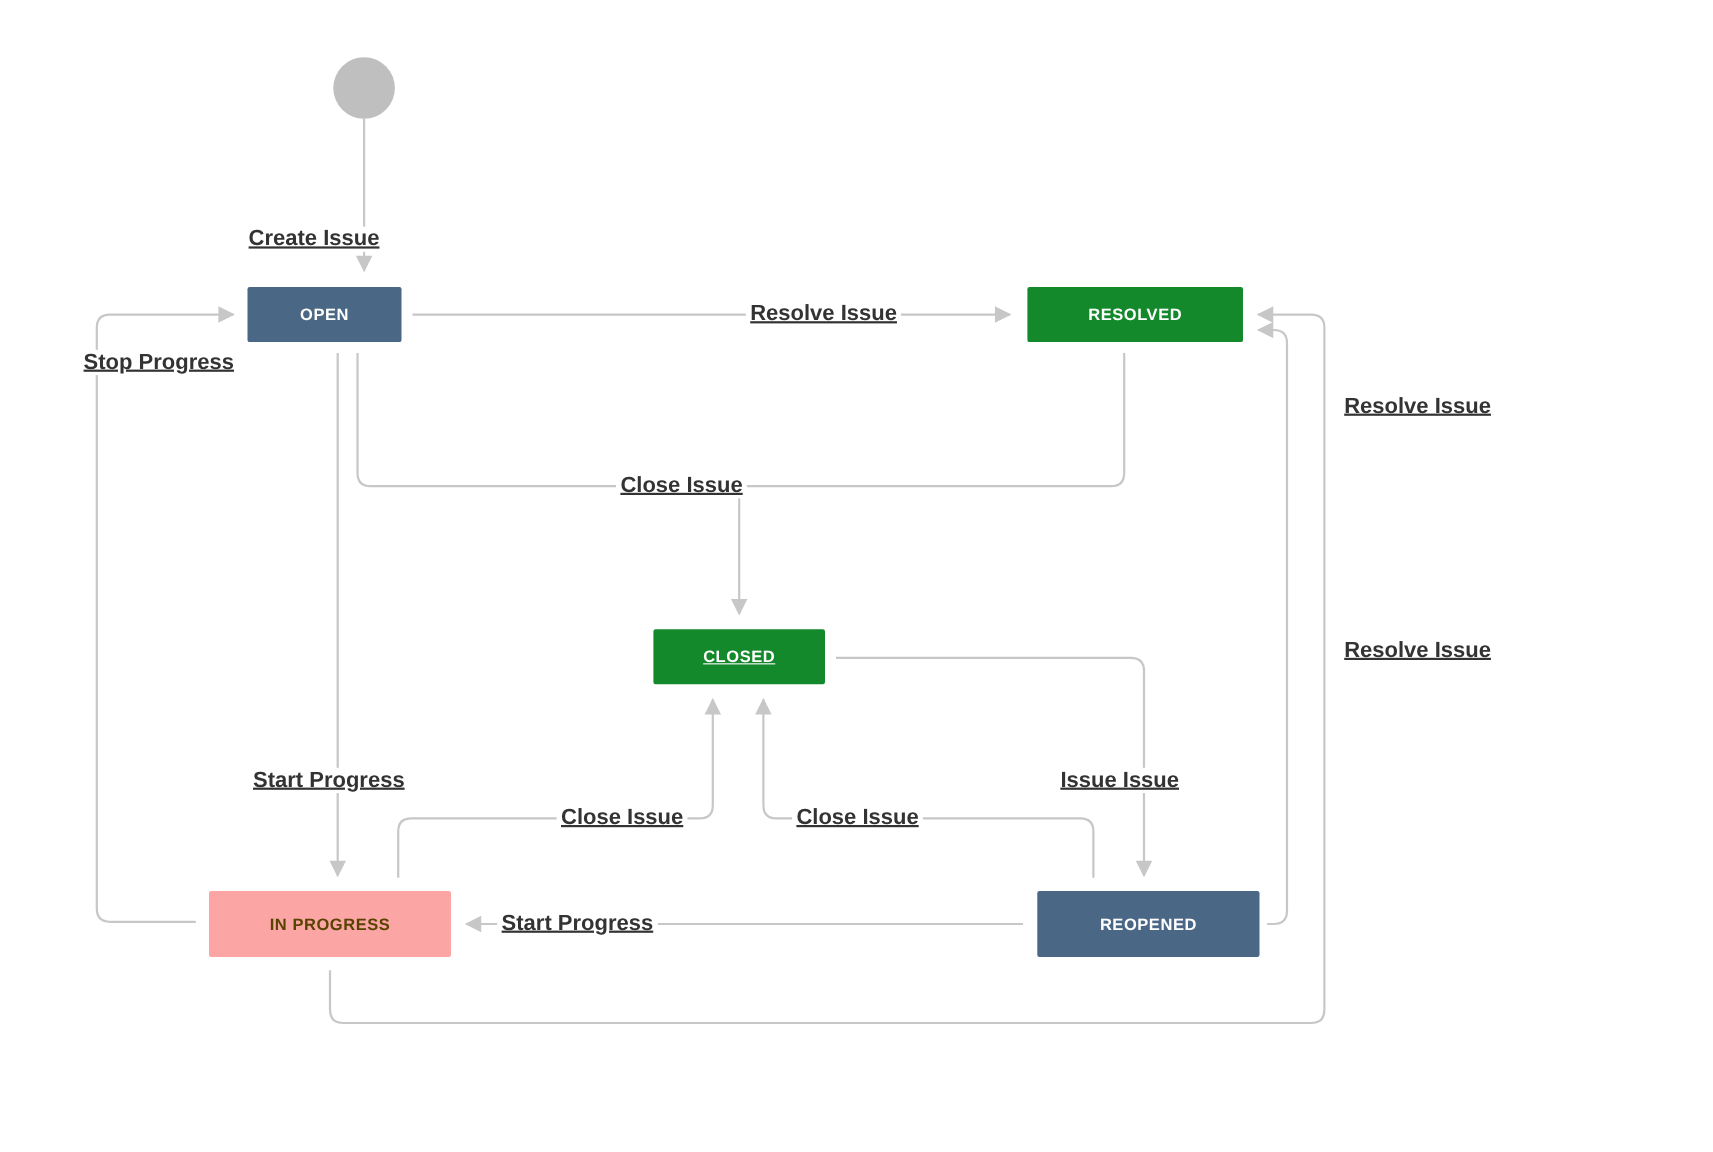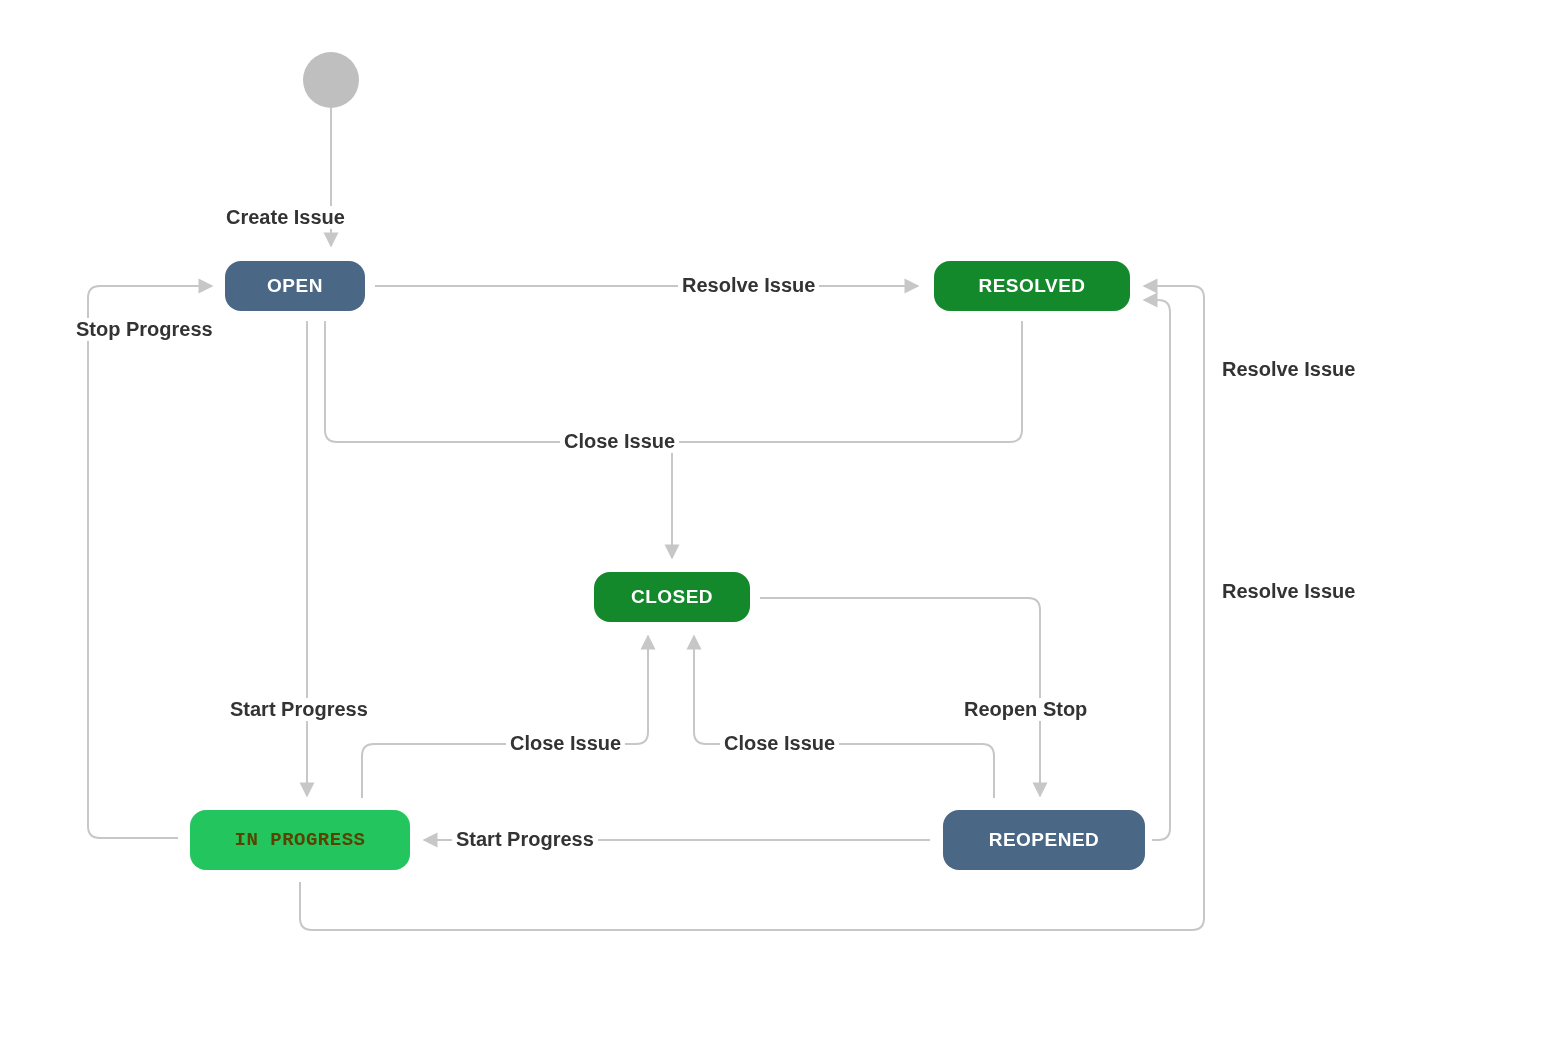--- a/index.html
+++ b/index.html
@@ -16,54 +16,54 @@
   svg.edges {
     position: absolute;
     top: 0;
     left: 0;
   }
   .node {
     position: absolute;
     display: flex;
     align-items: center;
     justify-content: center;
-    border-radius: 16px;
+    border-radius: 2px;
     font-weight: 700;
     letter-spacing: 0.5px;
-    font-size: 19px;
+    font-size: 15px;
     box-sizing: border-box;
   }
   .node.blue {
     background: #4a6785;
     color: #ffffff;
   }
   .node.green {
     background: #14892c;
     color: #ffffff;
   }
   .node.yellow {
-    background: #22c55e;
+    background: #fca5a5;
     color: #594300;
-    font-family: Liberation Mono, monospace;
   }
   .start-node {
     position: absolute;
     width: 56px;
     height: 56px;
     background: #bfbfbf;
     border-radius: 50%;
   }
   .edge-label {
     position: absolute;
     color: #333333;
     font-weight: 600;
     font-size: 20px;
     white-space: nowrap;
     background: #ffffff;
     padding: 0 4px;
+    text-decoration: underline;
   }
 </style>
 </head>
 <body>
 
 <div class="diagram">
 
   <svg class="edges" width="1557" height="1047">
     <defs>
       <marker id="arrow" viewBox="0 0 12 12" refX="10" refY="6" markerWidth="9" markerHeight="9" orient="auto-start-reverse">
@@ -102,21 +102,21 @@
   <div class="start-node" style="left:303px; top:52px;"></div>
 
   <div class="node blue" style="left:225px; top:261px; width:140px; height:50px;">
     <span>OPEN</span>
   </div>
 
   <div class="node green" style="left:934px; top:261px; width:196px; height:50px;">
     <span>RESOLVED</span>
   </div>
 
-  <div class="node green" style="left:594px; top:572px; width:156px; height:50px;">
+  <div class="node green" style="left:594px; top:572px; width:156px; height:50px;text-decoration:underline;">
     <span>CLOSED</span>
   </div>
 
   <div class="node yellow" style="left:190px; top:810px; width:220px; height:60px;">
     <span>IN PROGRESS</span>
   </div>
 
   <div class="node blue" style="left:943px; top:810px; width:202px; height:60px;">
     <span>REOPENED</span>
   </div>
@@ -128,21 +128,21 @@
   <div class="edge-label" style="left:560px; top:430px;">Close Issue</div>
 
   <div class="edge-label" style="left:226px; top:698px;">Start Progress</div>
 
   <div class="edge-label" style="left:72px; top:318px;text-align:right;">Stop Progress</div>
 
   <div class="edge-label" style="left:506px; top:732px;">Close Issue</div>
 
   <div class="edge-label" style="left:720px; top:732px;">Close Issue</div>
 
-  <div class="edge-label" style="left:960px; top:698px;">Reopen Stop</div>
+  <div class="edge-label" style="left:960px; top:698px;">Issue Issue</div>
 
   <div class="edge-label" style="left:452px; top:828px;">Start Progress</div>
 
   <div class="edge-label" style="left:1218px; top:358px;">Resolve Issue</div>
 
   <div class="edge-label" style="left:1218px; top:580px;">Resolve Issue</div>
 
 </div>
 
 </body></html>

